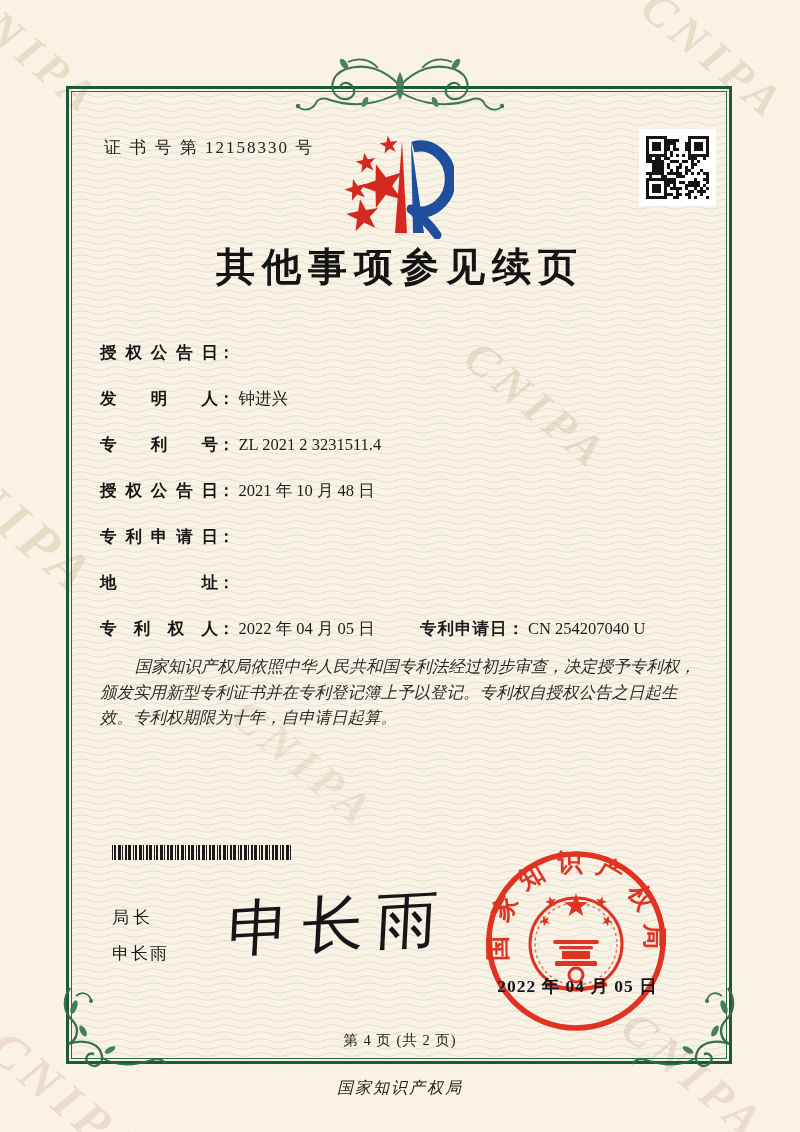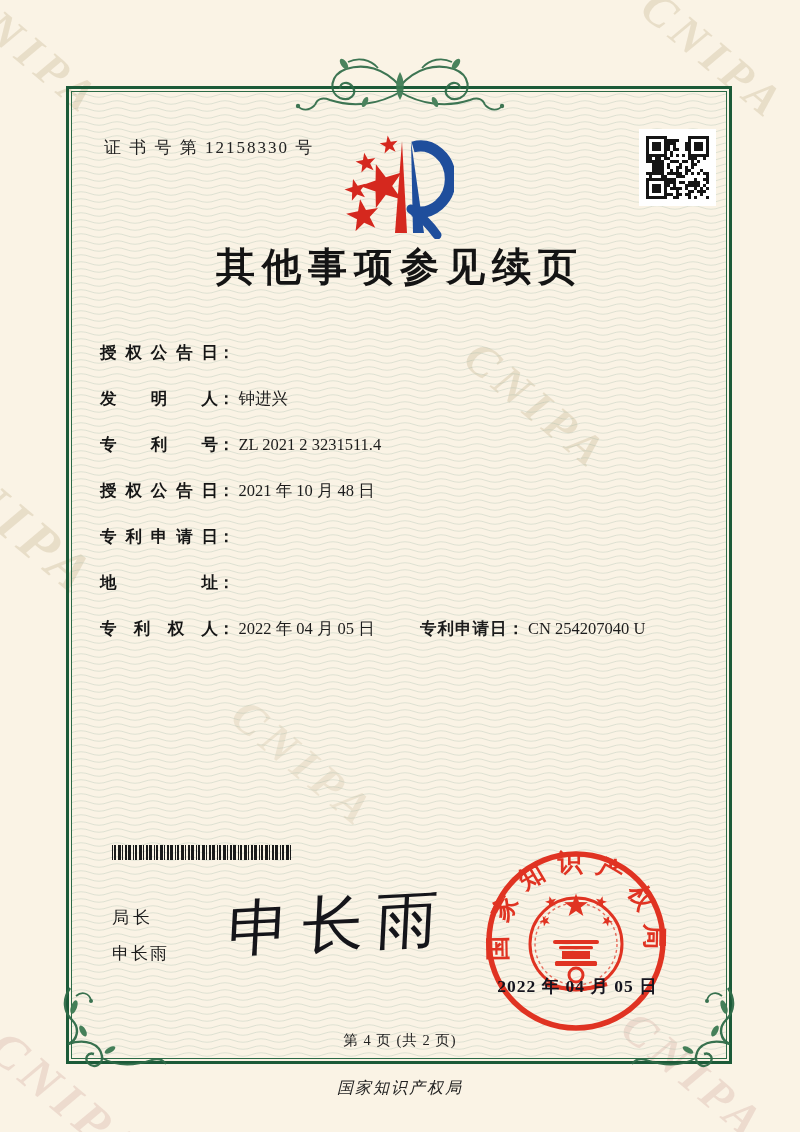--- a/index.html
+++ b/index.html
@@ -447,20 +447,21 @@
     <span class="val">2022 年 04 月 05 日</span>
     <span class="pair2">
       <span class="lbl2">专利申请日</span>
         <span class="colon">：</span>
       <span class="val">CN 254207040 U</span>
     </span>
   </div>
 </div>
 
 <div class="body-text">
+  <p>国家知识产权局依照中华人民共和国专利法经过初步审查，决定授予专利权，颁发实用新型专利证书并在专利登记簿上予以登记。专利权自授权公告之日起生效。专利权期限为十年，自申请日起算。</p>
 </div>
 
 <div class="barcode">
     <div style="width: 1px; margin-right: 1px;"></div>
     <div style="width: 2px; margin-right: 2px;"></div>
     <div style="width: 3px; margin-right: 1px;"></div>
     <div style="width: 1px; margin-right: 2px;"></div>
     <div style="width: 2px; margin-right: 1px;"></div>
     <div style="width: 3px; margin-right: 2px;"></div>
     <div style="width: 1px; margin-right: 1px;"></div>

